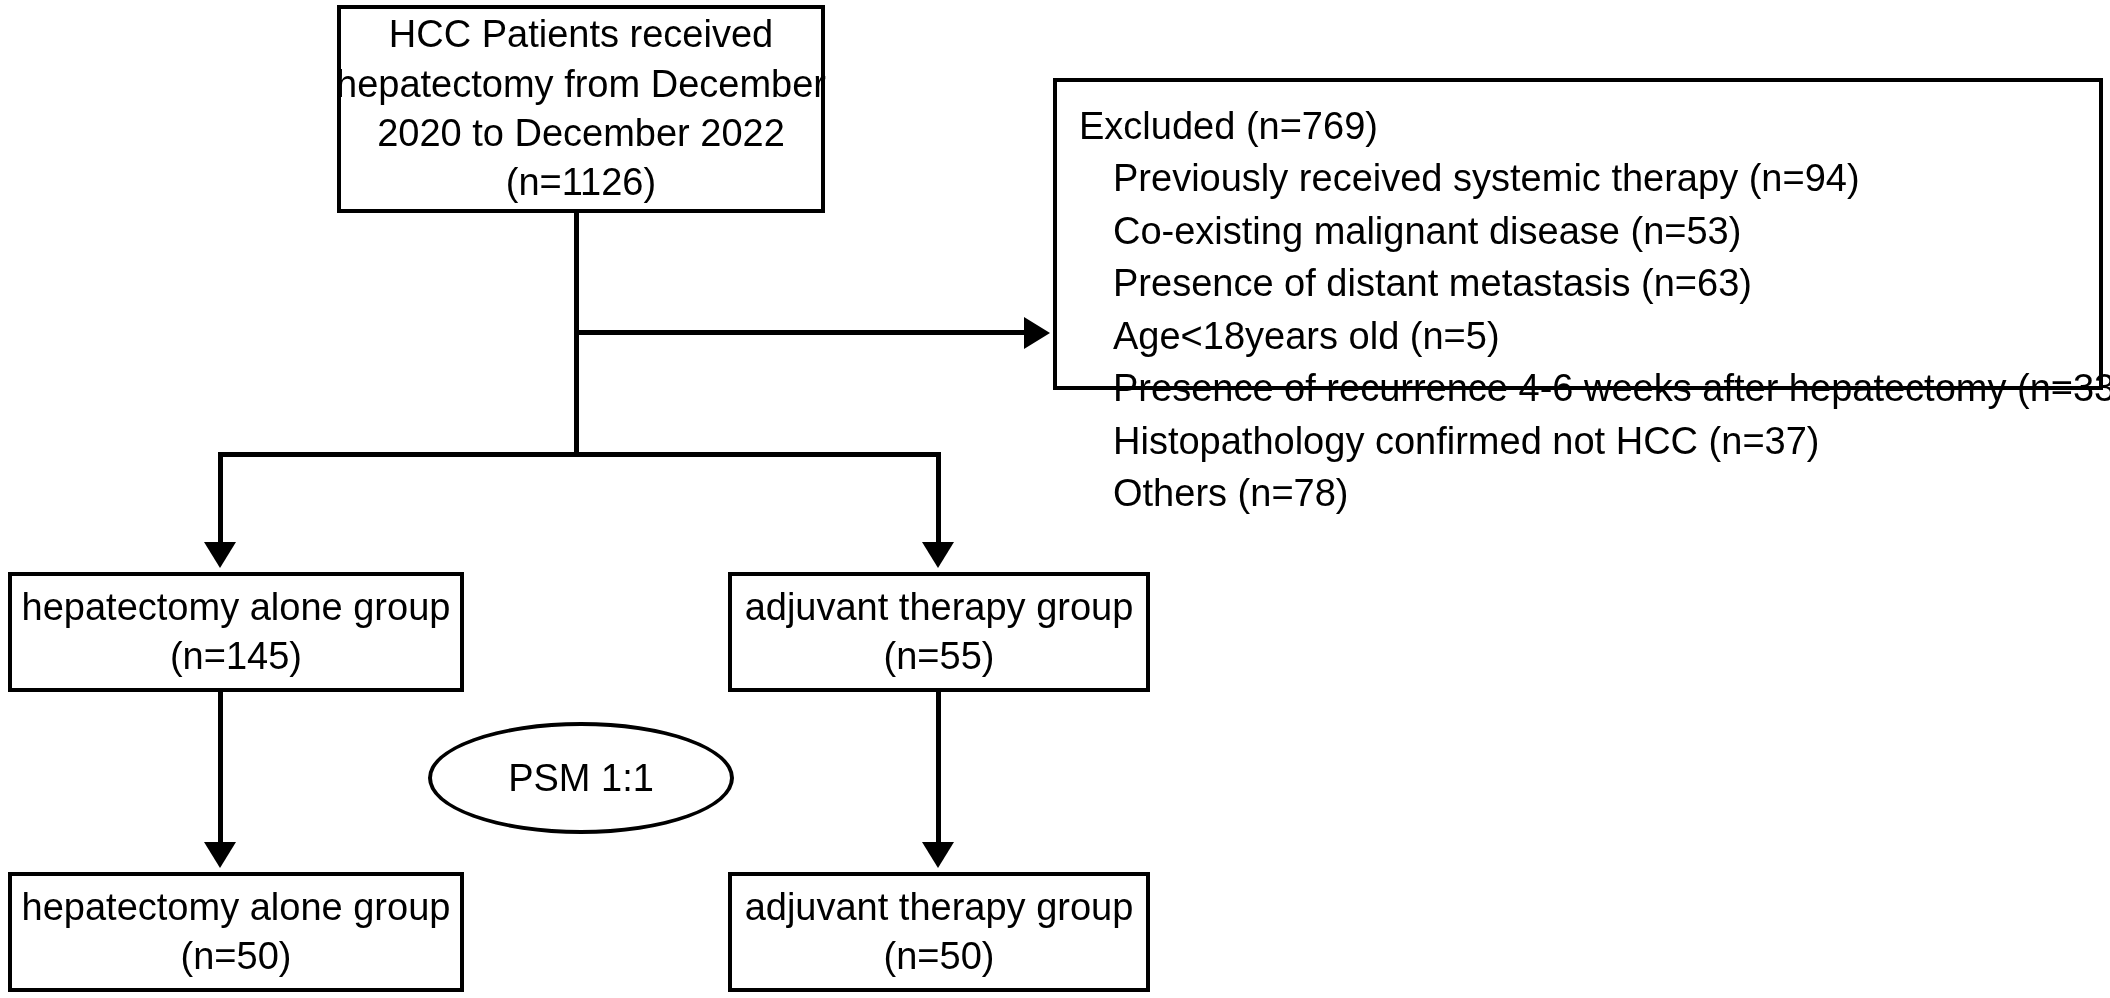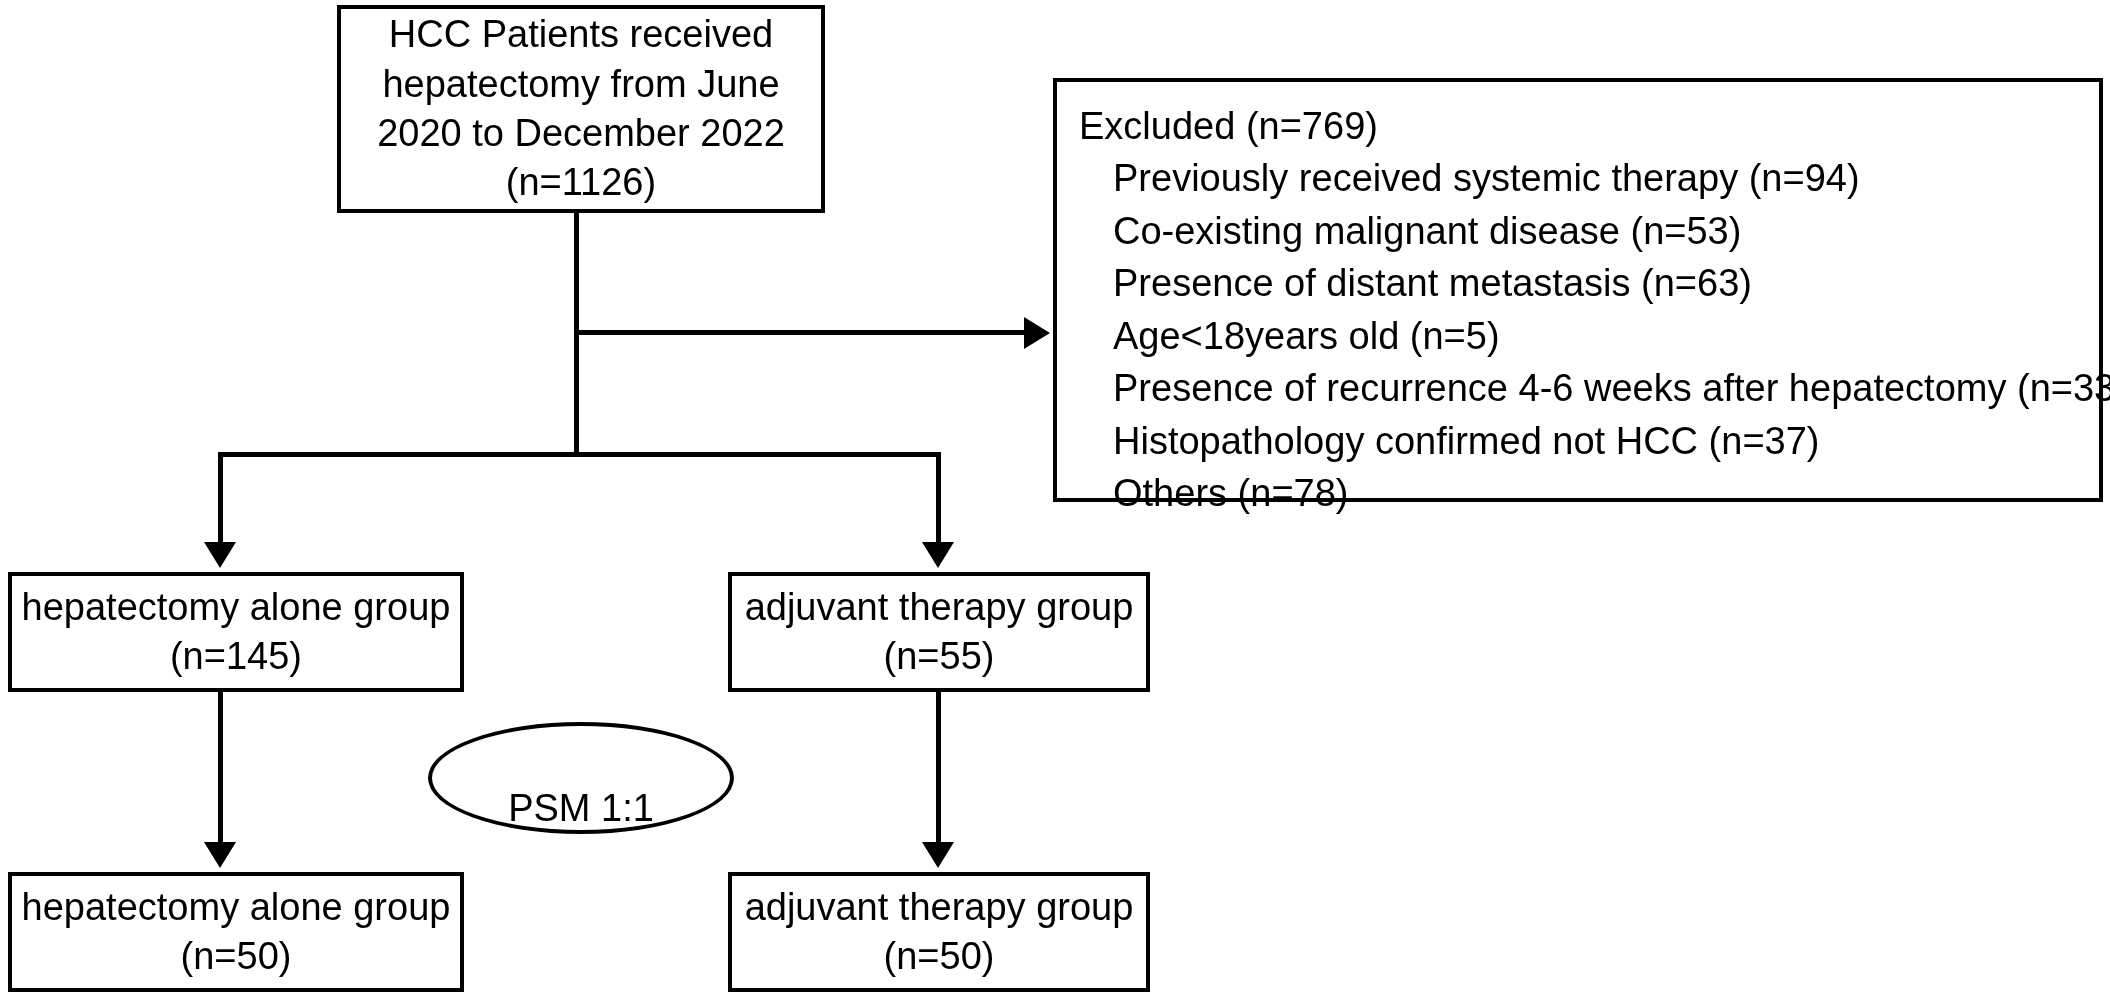--- a/index.html
+++ b/index.html
@@ -45,21 +45,21 @@
     top: 5px;
     width: 488px;
     height: 208px;
   }
 
   
   #box-excluded {
     left: 1053px;
     top: 78px;
     width: 1050px;
-    height: 424px;
+    height: 312px;
     display: block;
     text-align: left;
     padding: 18px 16px 16px 22px;
     font-size: 38px;
     line-height: 1.38;
   }
   #box-excluded .ex-title {
     display: block;
     white-space: nowrap;
   }
@@ -80,21 +80,21 @@
     position: absolute;
     left: 428px;
     top: 722px;
     width: 306px;
     height: 112px;
     box-sizing: border-box;
     border: 4px solid #000000;
     border-radius: 50%;
     background: #ffffff;
     display: flex;
-    align-items: flex-end;
+    align-items: center;
     justify-content: center;
     font-size: 38px;
     white-space: nowrap;
   }
 
   
   .conn {
     position: absolute;
     background: #000000;
   }
@@ -118,21 +118,21 @@
     border-left: 26px solid #000000;
   }
 </style>
 </head>
 <body>
 
 <div id="canvas">
 
   <div class="node-box" id="box-cohort">
     <span class="line">HCC Patients received</span>
-    <span class="line">hepatectomy from June</span>
+    <span class="line">hepatectomy from December</span>
     <span class="line">2020 to December 2022</span>
     <span class="line">(n=1126)</span>
   </div>
 
   <div class="node-box" id="box-excluded">
     <span class="ex-title">Excluded (n=769)</span>
     <span class="ex-item">Previously received systemic therapy (n=94)</span>
     <span class="ex-item">Co-existing malignant disease (n=53)</span>
     <span class="ex-item">Presence of distant metastasis (n=63)</span>
     <span class="ex-item">Age&lt;18years old (n=5)</span>

